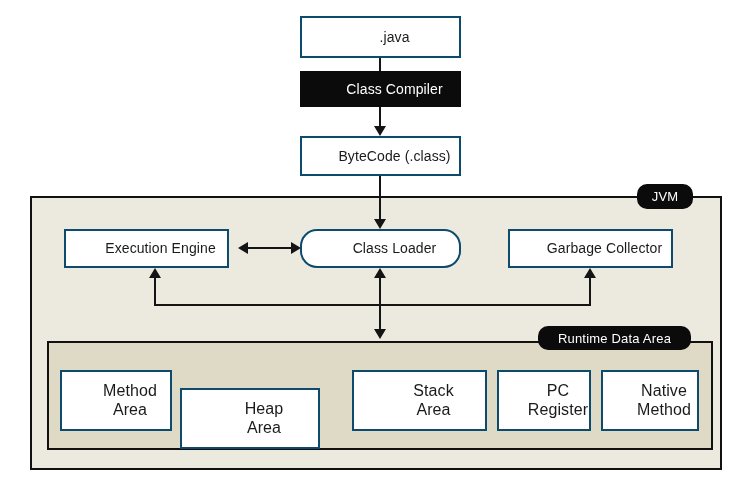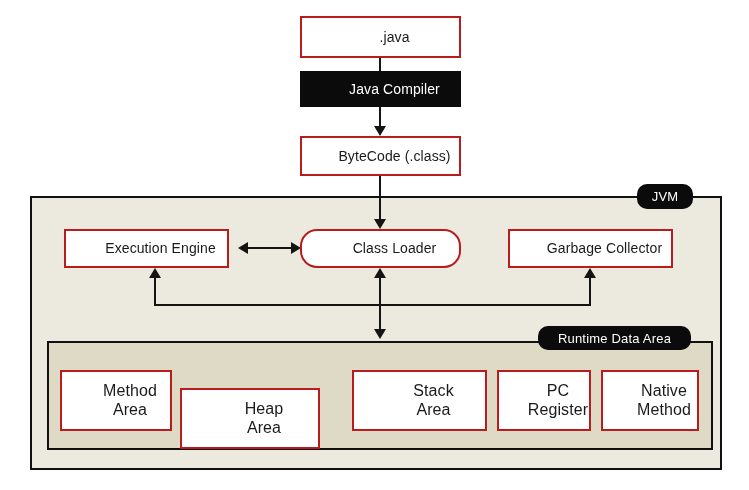--- a/index.html
+++ b/index.html
@@ -23,21 +23,21 @@
 
   
   .node {
     position: absolute;
     box-sizing: border-box;
     display: flex;
     align-items: center;
     justify-content: center;
     text-align: center;
     background: #ffffff;
-    border: 2px solid #b91c1c;
+    border: 2px solid #0c4a6e;
     color: #1a1a1a;
     font-size: 14px;
     line-height: 1.18;
     letter-spacing: 0.1px;
     white-space: pre-line;
     z-index: 6;
     padding-left: 28px;
   }
   .node.dark {
     background: #0b0b0b;
@@ -120,21 +120,21 @@
 <div id="stage">
 
   <div class="container" id="jvm-container" style="left:30px; top:196px; width:692px; height:274px;"></div>
 
   <div class="container" id="rda-container" style="left:47px; top:341px; width:666px; height:109px;"></div>
 
   <div class="node" style="left:300px; top:16px; width:161px; height:42px;">.java</div>
 
   <div class="vline" style="left:379px; top:58px; height:13px;"></div>
 
-  <div class="node dark" style="left:300px; top:71px; width:161px; height:36px;">Java Compiler</div>
+  <div class="node dark" style="left:300px; top:71px; width:161px; height:36px;">Class Compiler</div>
 
   <div class="vline" style="left:379px; top:107px; height:22px;"></div>
   <div class="arrow down" style="left:374px; top:126px;"></div>
 
   <div class="node" style="left:300px; top:136px; width:161px; height:40px;">ByteCode (.class)</div>
 
   <div class="vline" style="left:379px; top:176px; height:46px;"></div>
   <div class="arrow down" style="left:374px; top:219px;"></div>
 
   <div class="badge" style="left:637px; top:184px; width:56px; height:25px;">JVM</div>

